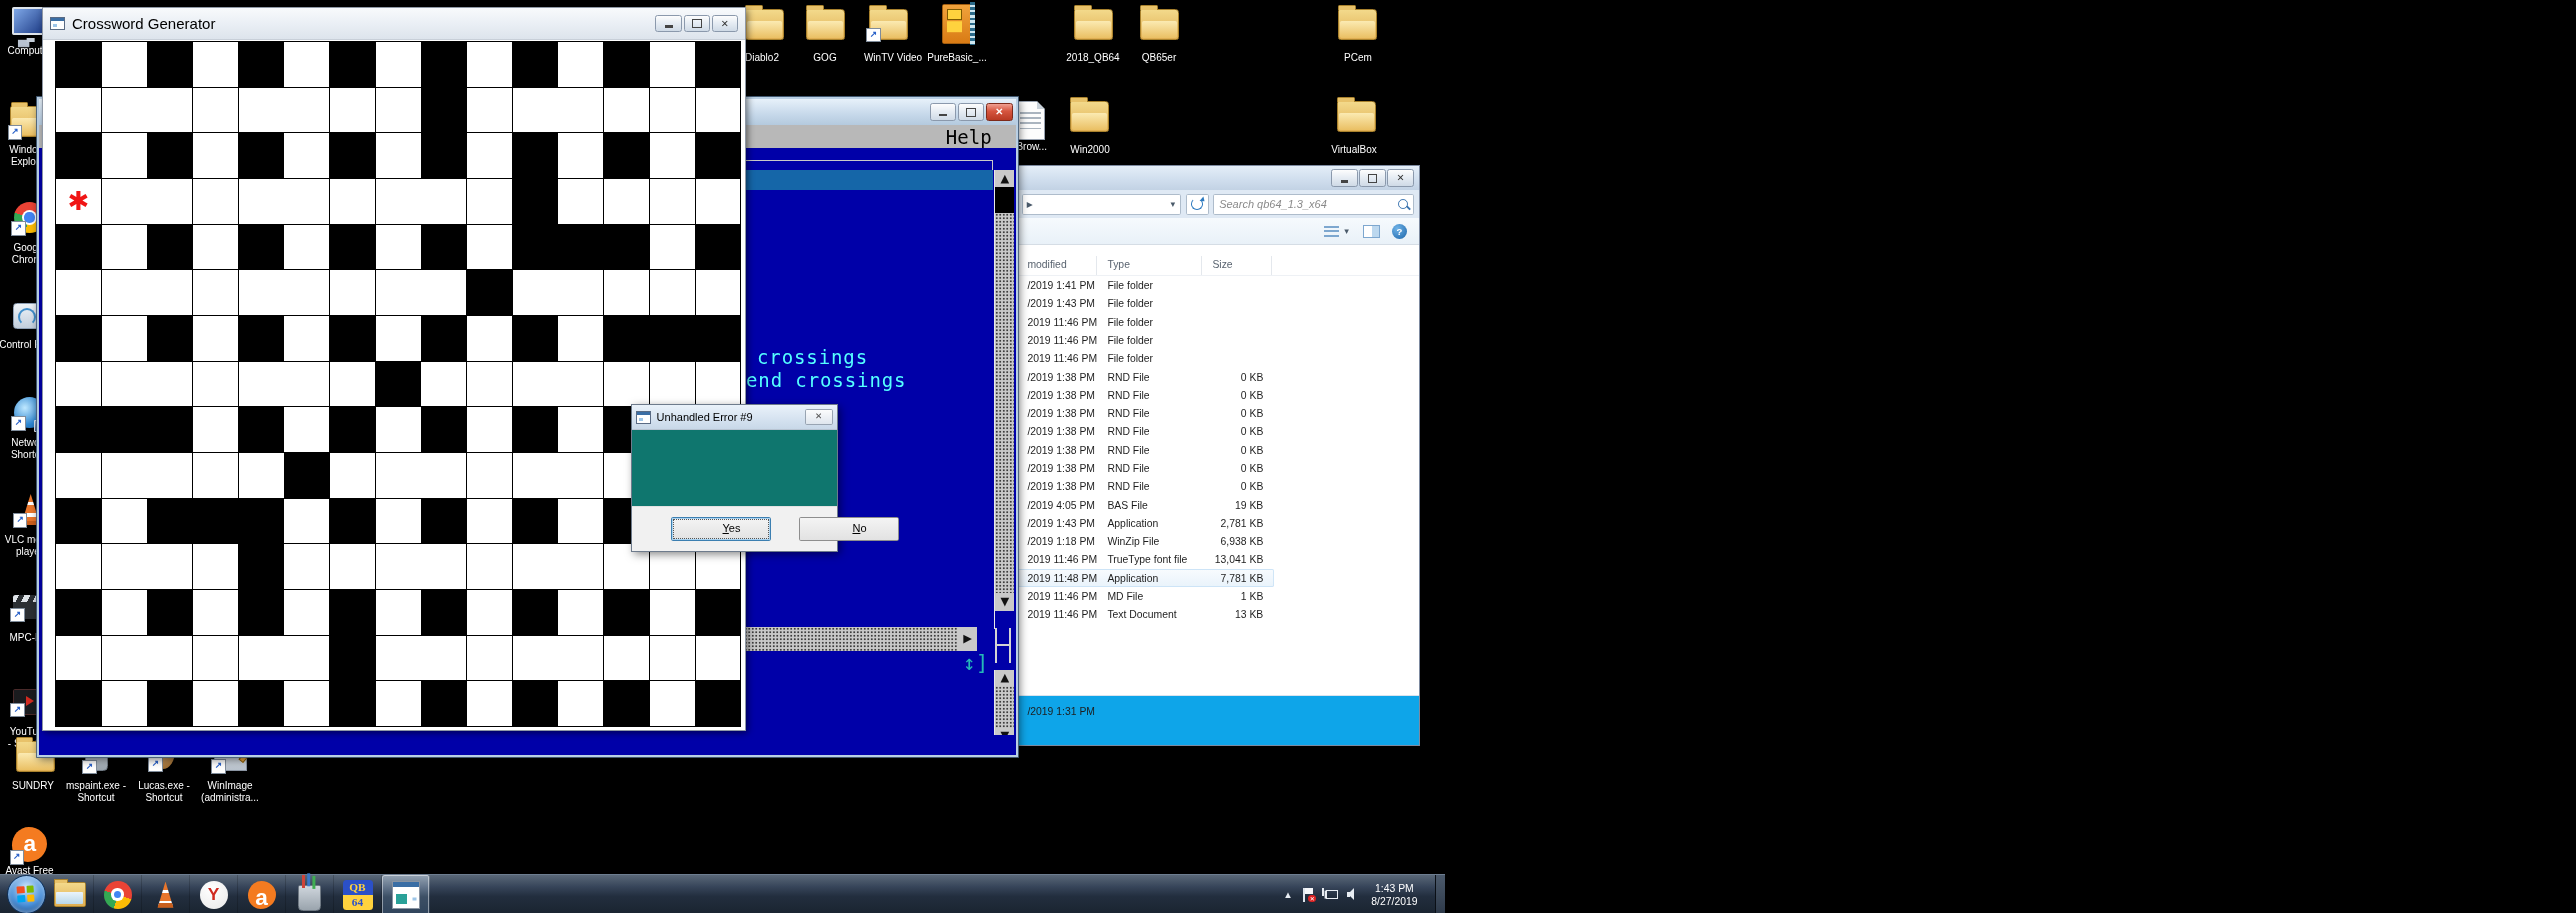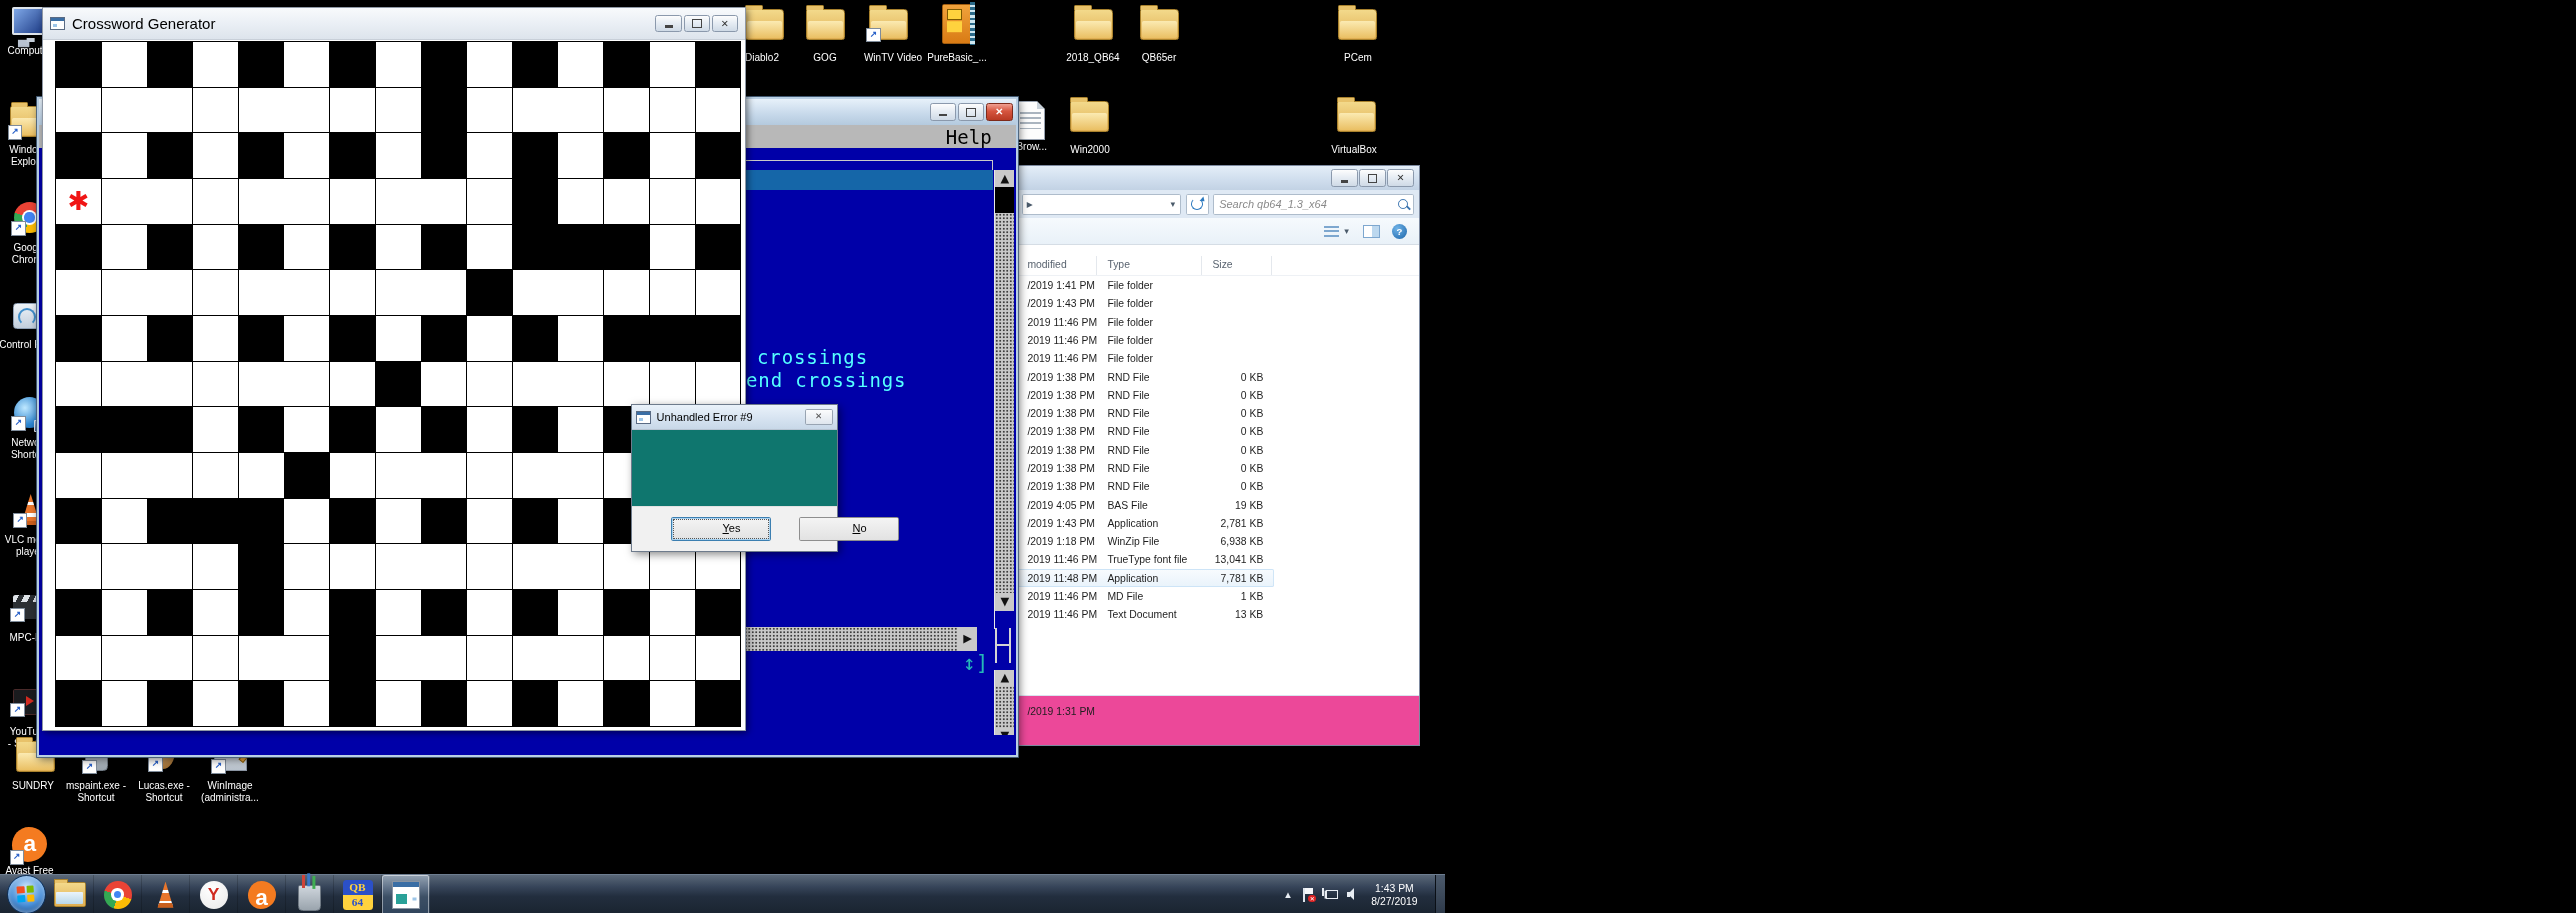--- a/index.html
+++ b/index.html
@@ -135,21 +135,21 @@
   .col-date{width:80px;}
   .col-type{width:105px;}
   .col-size{width:70px;}
   #ex-list{position:relative;font-size:10.4px;color:#1e1e1e;}
   .ex-row{height:18.3px;display:flex;align-items:center;position:relative;}
   .ex-row .cell{box-sizing:border-box;padding-left:10.4px;white-space:nowrap;overflow:hidden;}
   .ex-row .c-date{width:80px;}
   .ex-row .c-type{width:105px;}
   .ex-row .c-size{width:70px;text-align:right;padding-left:0;padding-right:8.7px;}
   .ex-row.hl{background:linear-gradient(#f8fbfe,#e9f3fb);box-shadow:inset 0 0 0 0.9px #cde4f7;border-radius:1.7px;width:257px;}
-  #ex-details{position:absolute;left:0;right:0;bottom:0;height:49px;background:#ec4899;border-top:0.9px solid #d9e3ee;}
+  #ex-details{position:absolute;left:0;right:0;bottom:0;height:49px;background:#0ea5e9;border-top:0.9px solid #d9e3ee;}
   #ex-details-text{position:absolute;left:10.4px;top:10.4px;font-size:10.4px;color:#1e1e1e;}
   
   #taskbar{position:absolute;left:0;top:874px;width:1445px;height:40px;z-index:50;
      background:linear-gradient(#5a6878,#37455a 30%,#222e3e 55%,#1a2430);border-top:0.9px solid #6d7d90;box-sizing:border-box;display:flex;align-items:center;}
   #start-orb{width:37px;height:37px;margin-left:7px;border-radius:50%;position:relative;flex:0 0 auto;
      background:radial-gradient(circle at 50% 32%,#cfe7fa,#4a90d9 55%,#17457e 90%);border:0.9px solid #0f3058;box-shadow:inset 0 0 5.2px rgba(255,255,255,.6);}
   #start-flag{position:absolute;left:8.7px;top:10.4px;width:17.4px;height:15.7px;display:grid;grid-template-columns:1fr 1fr;grid-template-rows:1fr 1fr;gap:1.7px;transform:rotate(-4deg);}
   #start-flag i{border-radius:0.9px;}
   #start-flag i:nth-child(1){background:#f25022;}#start-flag i:nth-child(2){background:#7fba00;}
   #start-flag i:nth-child(3){background:#00a4ef;}#start-flag i:nth-child(4){background:#ffb900;}

